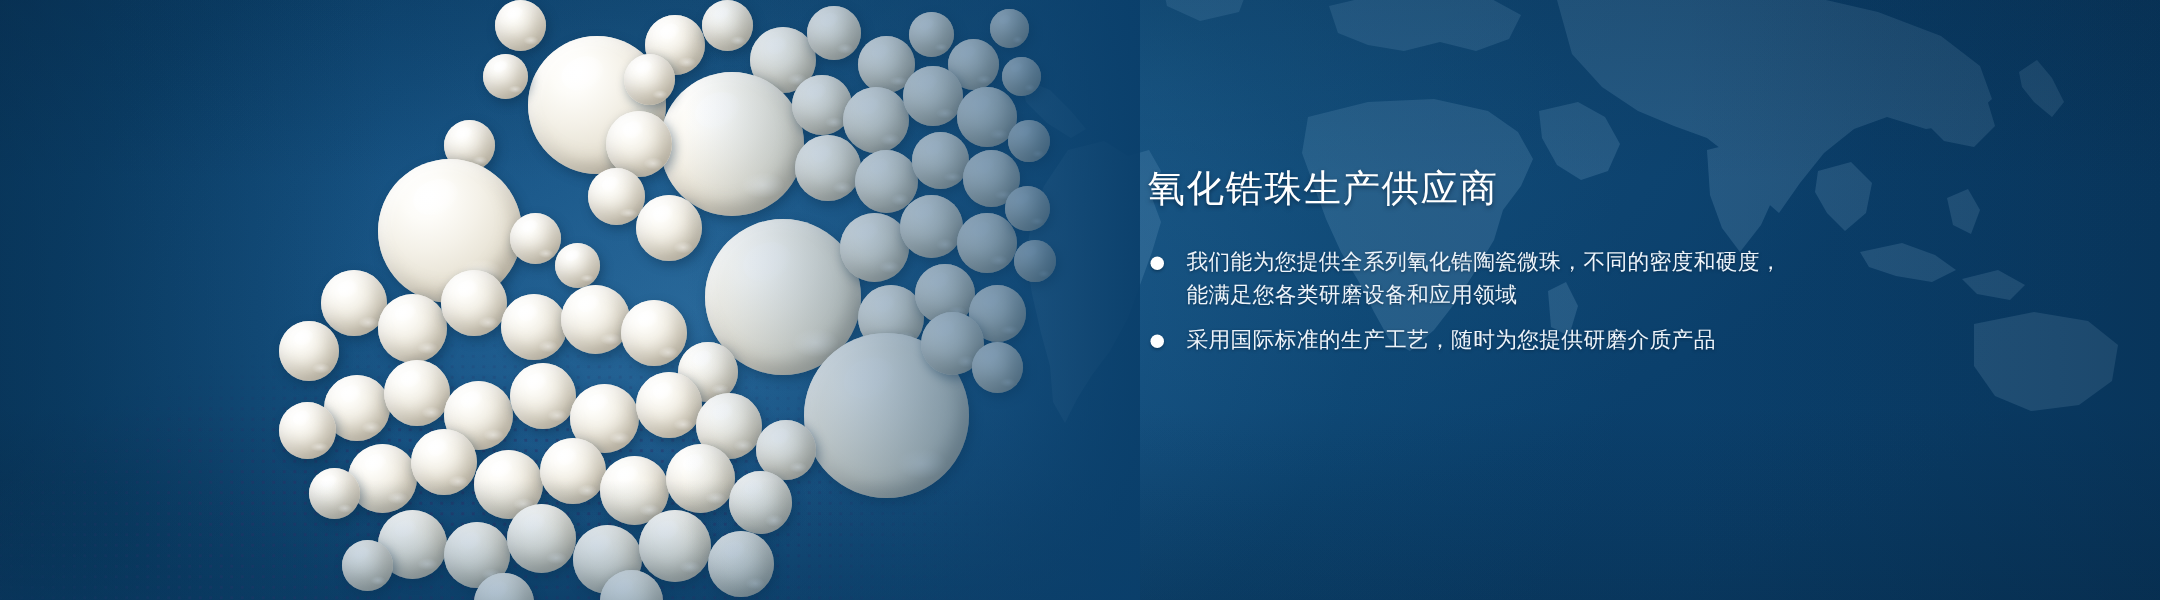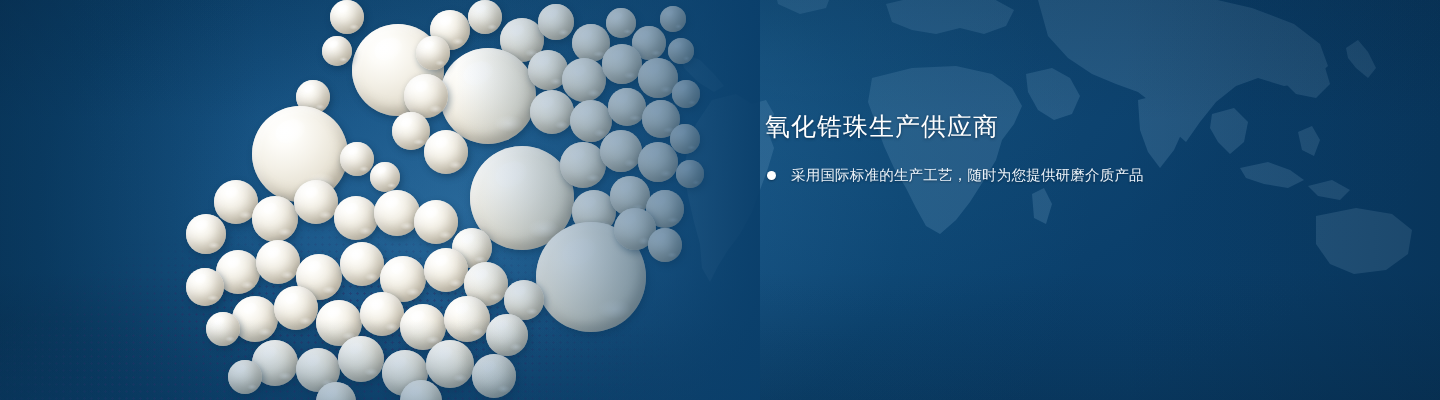--- a/index.html
+++ b/index.html
@@ -314,18 +314,23 @@
 
     <div class="beads-fade"></div>
   </div>
 
   <div class="copy">
     <h1 class="headline">氧化锆珠生产供应商</h1>
 
     <ul class="bullets">
       <li class="bullet">
         <span class="dot"></span>
+        <span class="bullet-line">我们能为您提供全系列氧化锆陶瓷微珠，不同的密度和硬度，</span>
+        <span class="bullet-line">能满足您各类研磨设备和应用领域</span>
+      </li>
+      <li class="bullet">
+        <span class="dot"></span>
         <span class="bullet-line">采用国际标准的生产工艺，随时为您提供研磨介质产品</span>
       </li>
     </ul>
   </div>
 
 </div>
 
 </body></html>

